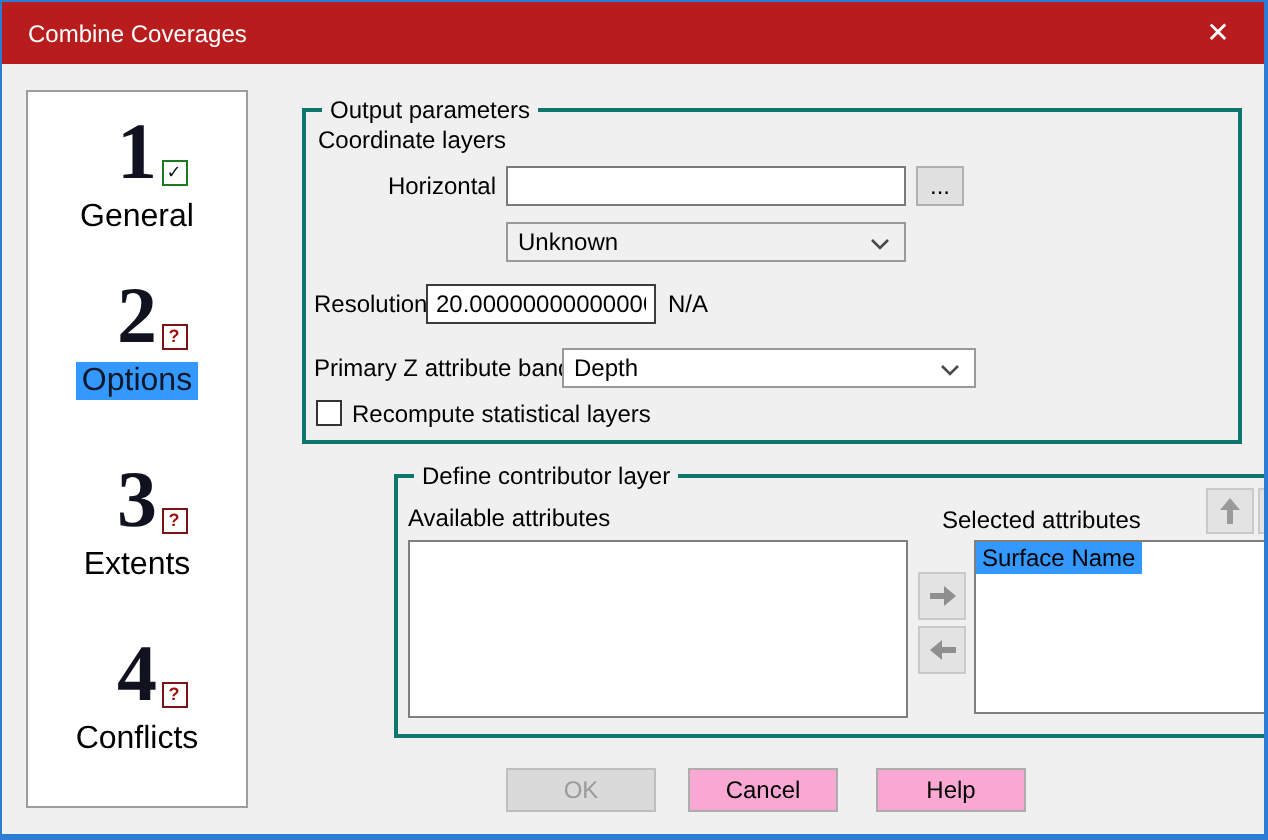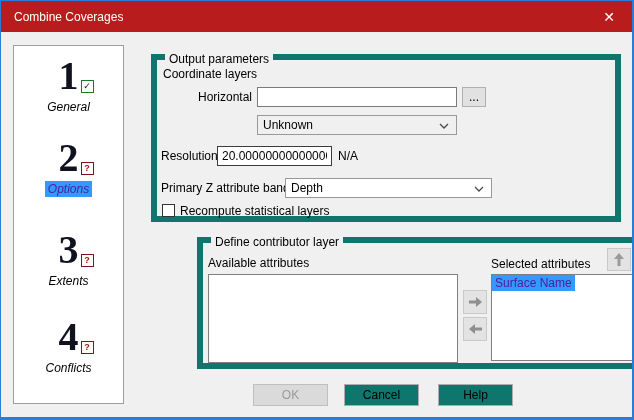--- a/index.html
+++ b/index.html
@@ -37,27 +37,27 @@
     font-family: "Liberation Serif", "DejaVu Serif", serif;
     font-weight: bold; font-size: 40px; line-height: 36px; color: #10131f;
   }
   .badge {
     position: absolute; right: -15px; bottom: 1px;
     width: 13px; height: 13px; background: #fff;
     font-size: 9px; line-height: 11px; text-align: center;
   }
   .badge.check { border: 1px solid #1e7a1e; color: #111; font-weight: bold; }
   .badge.question { border: 1px solid #7b1518; color: #a01010; font-weight: bold; }
-  .step-label { margin-top: 6px; font-size: 12px; font-style: italic; }
+  .step-label { margin-top: 6px; font-size: 16px; }
   .step-label .lbl { padding: 1px 3px; }
-  .step.selected .lbl { background: #3399ff; color: #4c1d95; }
+  .step.selected .lbl { background: #3399ff; color: #0f172a; }
 
   
   .group {
-    position: absolute; border: 6px solid #0f766e; background: #f0f0f0;
+    position: absolute; border: 2px solid #0f766e; background: #f0f0f0;
   }
   .group-title {
     position: absolute; top: -8px; left: 8px; background: #f0f0f0;
     padding: 0 4px; font-size: 12px; color: #000;
   }
 
   .label { position: absolute; font-size: 12px; white-space: nowrap; }
   .r-label { text-align: right; }
 
   .text-input {
@@ -80,30 +80,30 @@
     text-align: center; font-size: 12px; line-height: 14px; cursor: pointer;
   }
 
   .checkbox {
     position: absolute; width: 13px; height: 13px; background: #fff;
     border: 1px solid #333;
   }
 
   .listbox { position: absolute; background: #fff; border: 1px solid #7f7f7f; overflow: hidden; }
   .list-item { font-size: 12px; padding: 0 3px; height: 16px; line-height: 16px; width: max-content; }
-  .list-item.selected { background: #3399ff; color: #4c1d95; }
+  .list-item.selected { background: #3399ff; color: #000000; }
 
   .sq-btn {
     position: absolute; background: #e3e3e3; border: 1px solid #c9c9c9;
     display: flex; align-items: center; justify-content: center; cursor: pointer;
   }
 
   .btn {
     position: absolute; width: 75px; height: 22px;
-    background: #0f766e; border: 1px solid #adadad;
+    background: #f9a8d4; border: 1px solid #adadad;
     font-family: "Liberation Sans", "DejaVu Sans", sans-serif; font-size: 12px;
     text-align: center; line-height: 20px; cursor: pointer;
   }
   .btn.disabled { background: #dadada; border-color: #bfbfbf; color: #9a9a9a; }
 </style>
 </head>
 <body>
 
 <div class="dialog">
 
@@ -190,21 +190,21 @@
       <svg width="13" height="10" viewBox="0 0 13 10">
         <path d="M0 3.5 h7 v-3.5 l6 5 l-6 5 v-3.5 h-7 z" fill="#8f8f8f"></path>
       </svg>
     </button>
     <button class="sq-btn" style="left:260px; top:74px; width:24px; height:24px;">
       <svg width="13" height="10" viewBox="0 0 13 10">
         <path d="M13 3.5 h-7 v-3.5 l-6 5 l6 5 v-3.5 h7 z" fill="#8f8f8f"></path>
       </svg>
     </button>
 
-    <span class="label" style="left:288px; top:14px;">Selected attributes</span>
+    <span class="label" style="left:272px; top:14px;">Selected attributes</span>
 
     <button class="sq-btn" style="left:404px; top:5px; width:24px; height:23px;">
       <svg width="10" height="13" viewBox="0 0 10 13">
         <path d="M3.5 13 v-7 h-3.5 l5 -6 l5 6 h-3.5 v7 z" fill="#9a9a9a"></path>
       </svg>
     </button>
     <button class="sq-btn" style="left:430px; top:5px; width:24px; height:23px;">
       <svg width="10" height="13" viewBox="0 0 10 13">
         <path d="M3.5 0 v7 h-3.5 l5 6 l5 -6 h-3.5 v-7 z" fill="#9a9a9a"></path>
       </svg>

